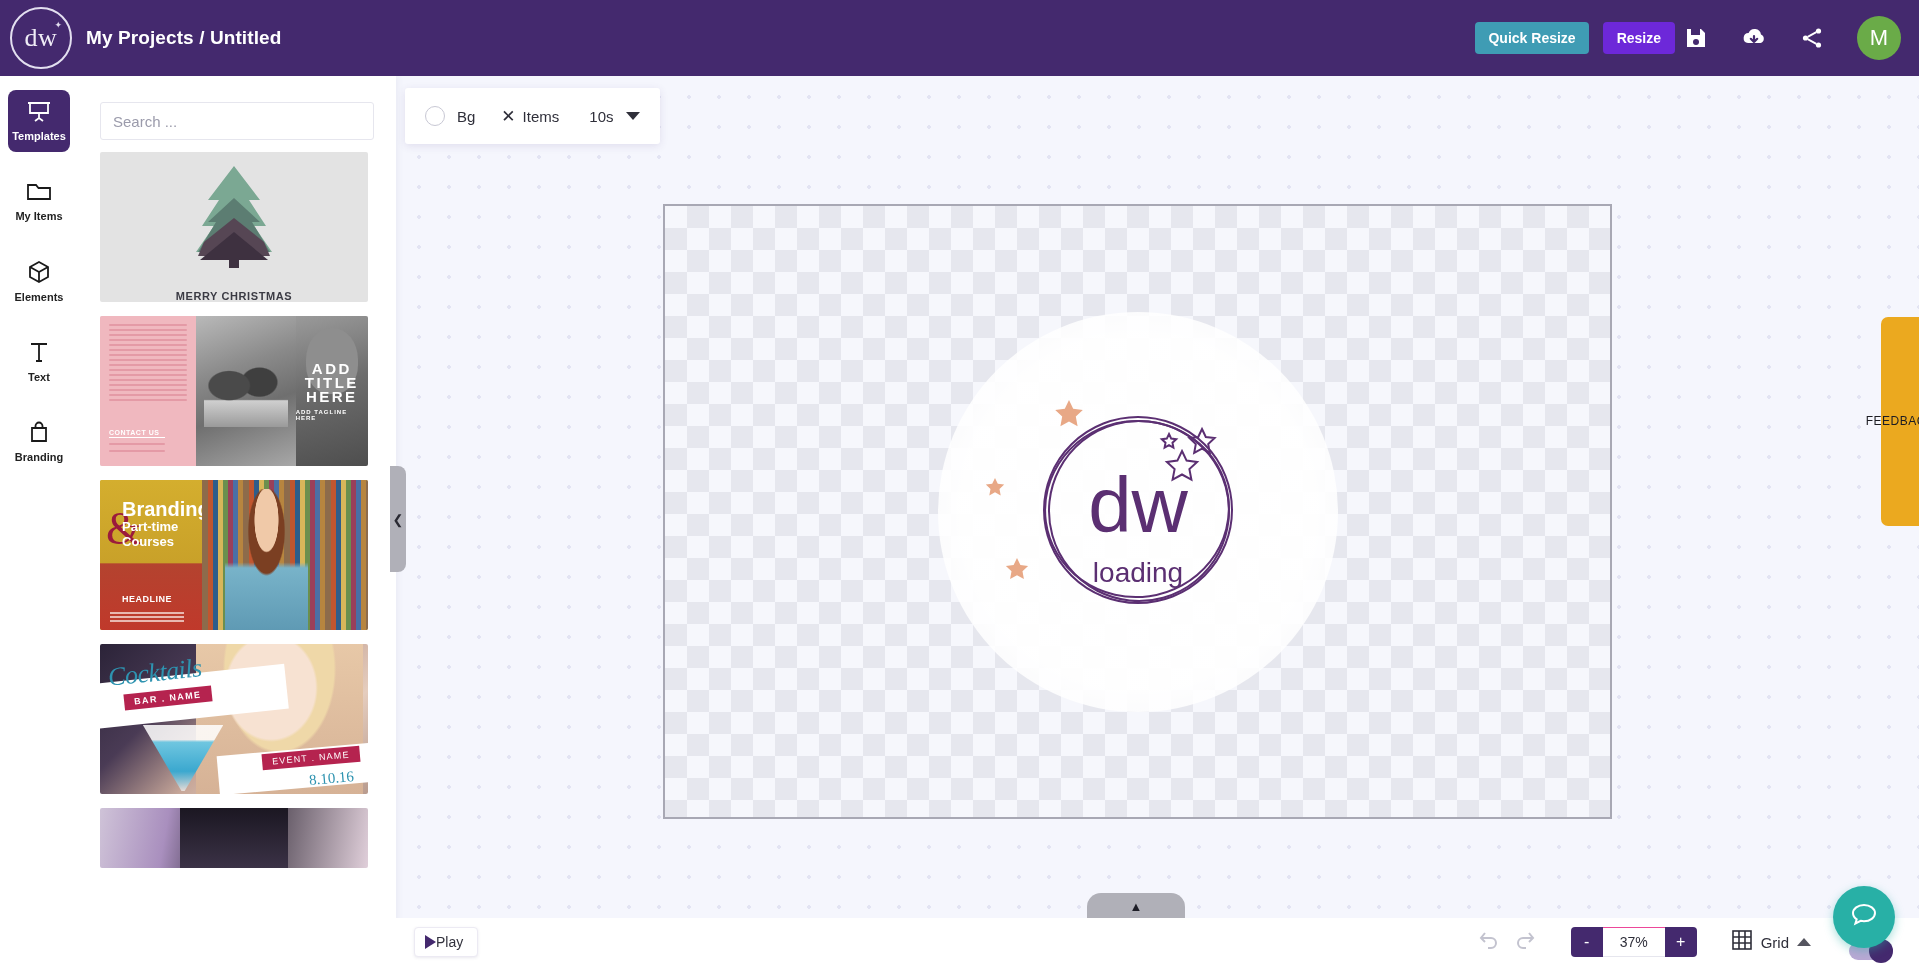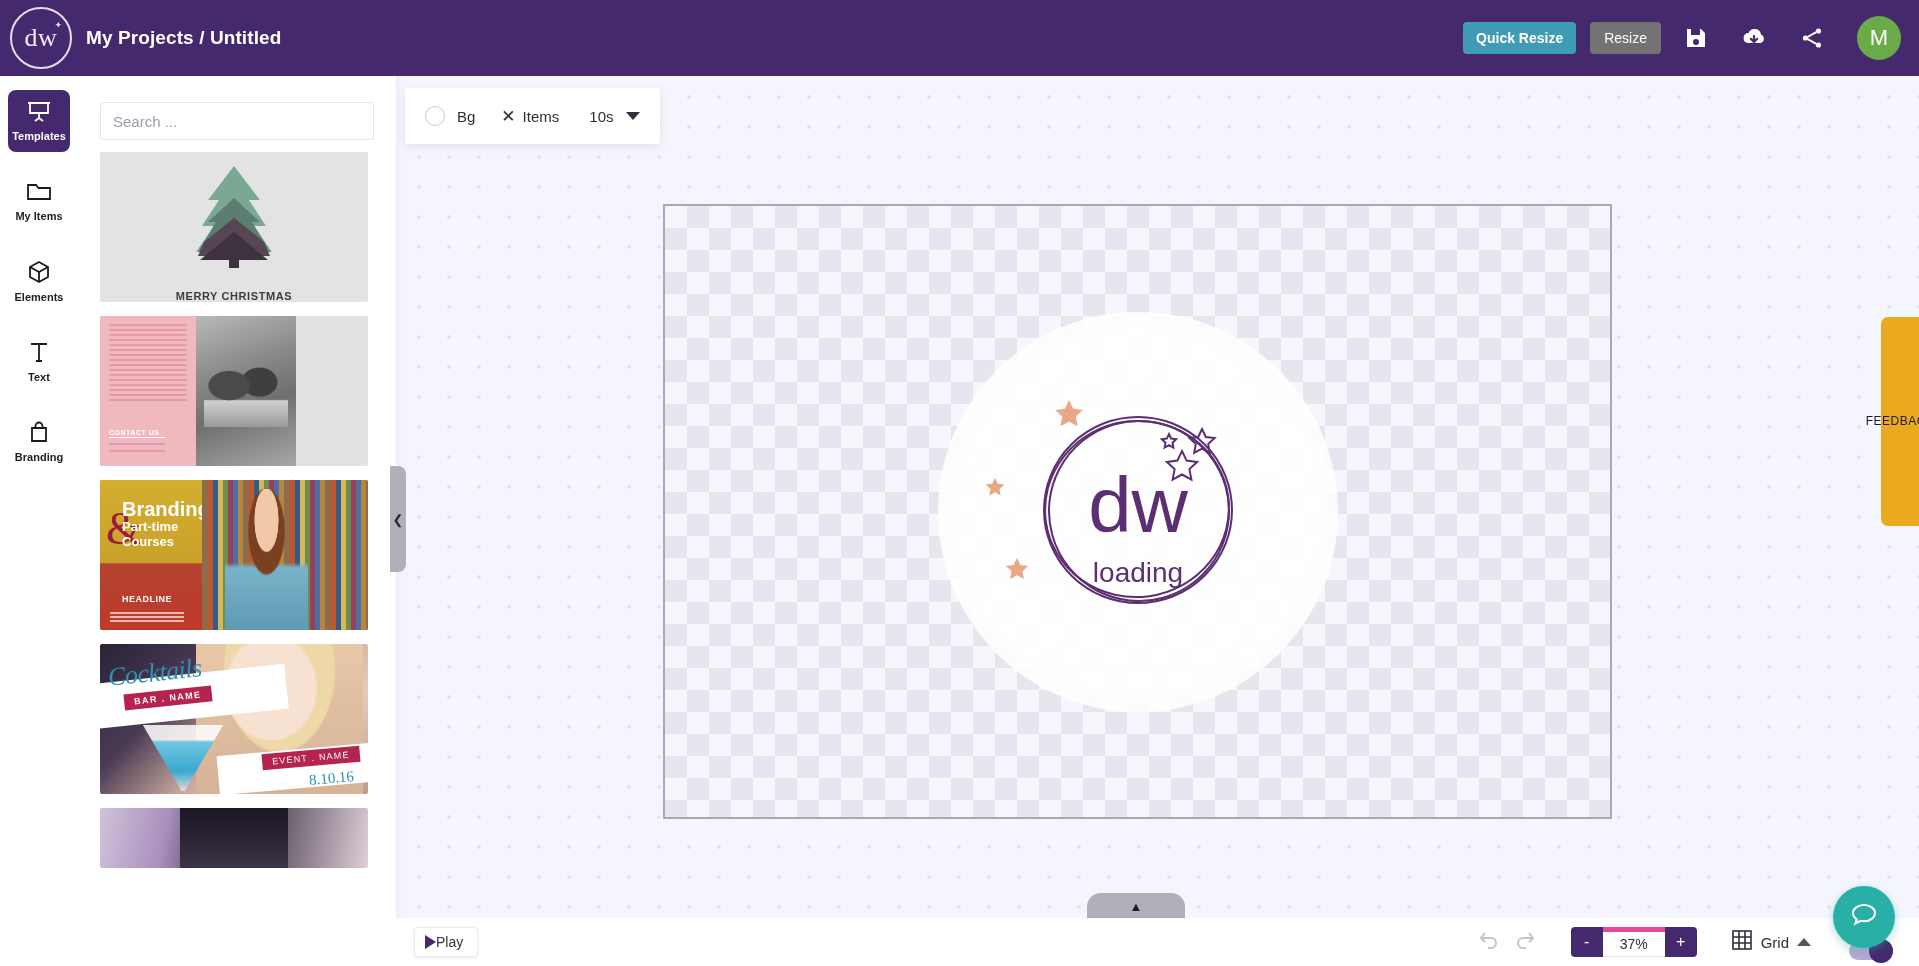--- a/index.html
+++ b/index.html
@@ -30,23 +30,23 @@
   }
   .header-right {
     margin-left: auto; display: flex; align-items: center; gap: 0; padding-right: 18px;
   }
   .btn-quick-resize {
     background: #3f9cb4; color: #fff; font-size: 14px; font-weight: bold;
     padding: 8px 13px; border-radius: 4px; border: none; cursor: pointer;
     margin-right: 14px;
   }
   .btn-resize {
-    background: #737373; color: #fff; font-size: 14px; font-weight: normal;
+    background: #6d28d9; color: #fff; font-size: 14px; font-weight: bold;
     padding: 8px 14px; border-radius: 4px; border: none; cursor: pointer;
-    margin-right: 22px;
+    margin-right: 8px;
   }
   .hicon { width: 26px; height: 26px; margin-right: 32px; cursor: pointer;
            display: flex; align-items: center; justify-content: center; }
   .hicon svg { display: block; }
   .avatar {
     width: 44px; height: 44px; border-radius: 50%; background: #6aab48;
     color: #fff; font-size: 22px; display: flex; align-items: center;
     justify-content: center; cursor: pointer; font-weight: normal;
   }
 
@@ -248,21 +248,21 @@
   .bottom-right { margin-left: auto; display: flex; align-items: center; padding-right: 26px; }
   .undo, .redo { width: 26px; height: 26px; margin-right: 10px; cursor: pointer; }
   .undo svg, .redo svg { stroke: #c3c3cf; fill: none; stroke-width: 2; }
   .zoomctl { display: flex; align-items: center; margin-left: 22px;
     border-radius: 4px; overflow: hidden; }
   .zoomctl .zb { background: #44296e; color: #fff; width: 32px; height: 30px;
     display: flex; align-items: center; justify-content: center; cursor: pointer;
     font-size: 16px; border: none; }
   .zoomctl .zv { background: #fff; color: #2f2f3a; width: 62px; height: 30px;
     display: flex; align-items: center; justify-content: center; font-size: 14px;
-    border-top: 5px solid #ec4899; border-bottom: 1px solid #e6e6ee; }
+    border-top: 1px solid #ec4899; border-bottom: 1px solid #e6e6ee; }
   .gridctl { display: flex; align-items: center; margin-left: 34px; cursor: pointer; gap: 8px; }
   .gridctl .gl { font-size: 15px; color: #2f2f3a; }
   .grid-caret { width: 0; height: 0; border-left: 7px solid transparent;
     border-right: 7px solid transparent; border-bottom: 8px solid #55555f; }
   .snapwrap { margin-left: 38px; display: flex; flex-direction: column;
     align-items: center; gap: 2px; }
   .snap-label { font-size: 14px; color: #2f2f3a; }
   .switch { width: 44px; height: 18px; background: #b9a8d4; border-radius: 9px;
     position: relative; cursor: pointer; }
   .switch .knob { position: absolute; right: 0; top: -3px; width: 24px; height: 24px;
@@ -412,20 +412,24 @@
               <i></i>
               <i></i>
           </div>
           <div class="contact">
             <b>CONTACT US</b>
             <i></i>
               <i></i>
           </div>
         </div>
         <div class="p-mid"></div>
+        <div class="p-right">
+          <div class="addtitle">ADD TITLE HERE</div>
+          <div class="tagline">ADD TAGLINE HERE</div>
+        </div>
       </div>
 
       <div class="thumb t3">
         <div class="c-left">
           <div class="amp">&amp;</div>
           <div class="hdr">
             <span>Branding</span><br>
             <span>Part-time</span><br>
             <span>Courses</span>
           </div>

